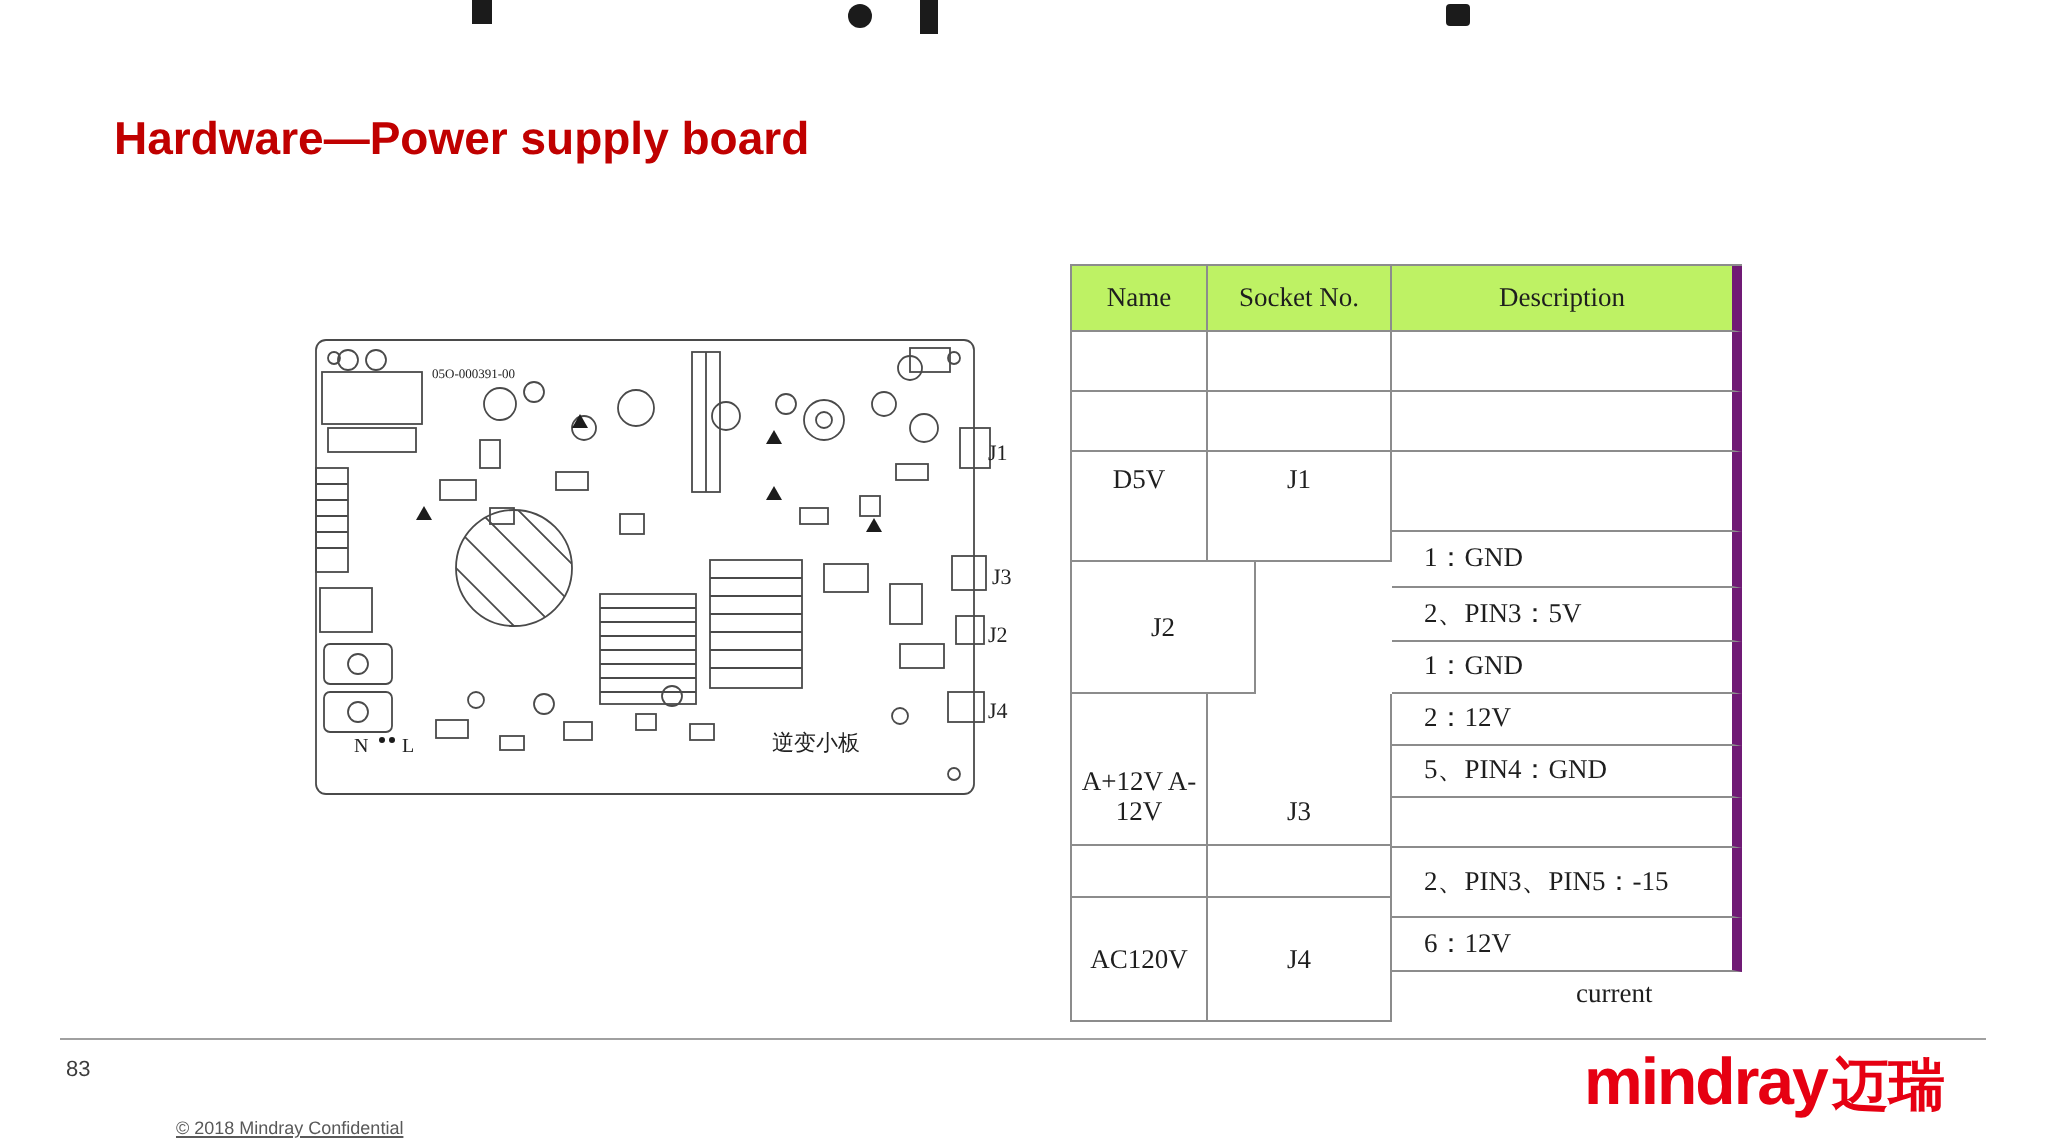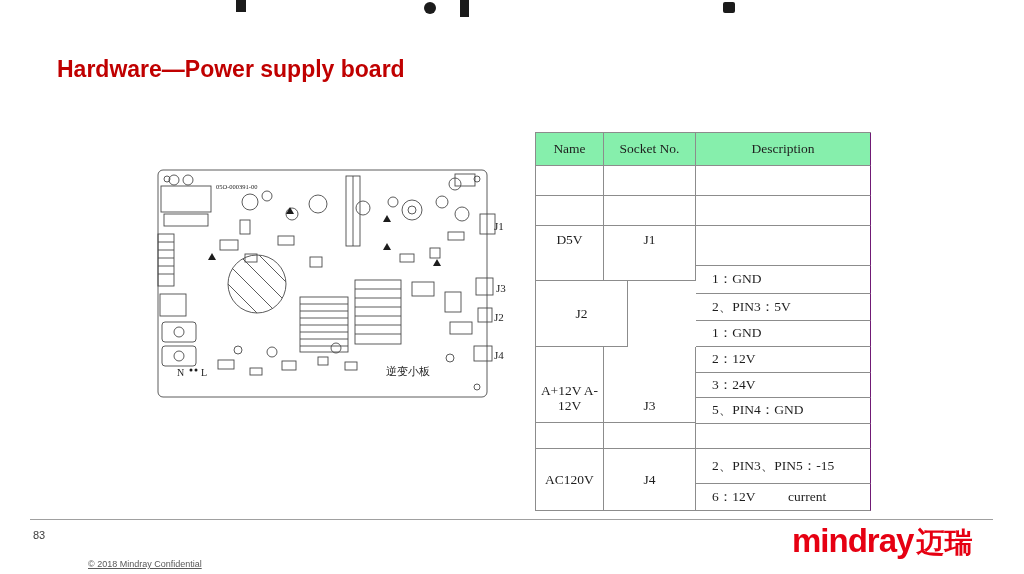--- a/index.html
+++ b/index.html
@@ -37,26 +37,26 @@
     border-right:1px solid #8c8c8c; border-bottom:1px solid #8c8c8c;
     display:flex; align-items:center; justify-content:center;
     text-align:center; white-space:pre-line; line-height:1.15; overflow:hidden;
   }
   .cell.name { width:68px; }
   .cell.socket { width:92px; }
   .lrow.v-top .cell { align-items:flex-start; padding-top:6px; }
   .lrow.v-bottom .cell { align-items:flex-end; padding-bottom:8px; }
   .desc-col { display:flex; flex-direction:column; width:175px; }
   .dcell {
-    border-right:1px solid #701a75; border-bottom:1px solid #8c8c8c;
+    border-right:5px solid #701a75; border-bottom:1px solid #8c8c8c;
     display:flex; align-items:center; padding-left:16px;
     white-space:nowrap; line-height:1.1;
   }
   .dcell.hdr { justify-content:center; padding-left:0; }
-  .hdr { background:#86efac; }
+  .hdr { background:#bef264; }
 
   .overflow-text {
     position:absolute; left:788px; top:489px;
     font-family:"Liberation Serif", serif; font-size:13.5px; color:#1e1e1e;
   }
 
   
   .footer-line { position:absolute; left:30px; top:519px; width:963px; height:0; border-top:1px solid #a0a0a0; }
   .page-number { position:absolute; left:33px; top:529px; font-size:11px; color:#3c3c3c; }
   .copyright  { position:absolute; left:88px; top:559px; font-size:9px; color:#595959;text-decoration:underline; }
@@ -206,21 +206,20 @@
     </div>
     <div class="desc-col">
       <div class="dcell hdr" style="height:33px">Description</div>
       <div class="dcell" style="height:30px"></div>
       <div class="dcell" style="height:30px"></div>
       <div class="dcell" style="height:40px"></div>
       <div class="dcell" style="height:28px">1：GND</div>
       <div class="dcell" style="height:27px">2、PIN3：5V</div>
       <div class="dcell" style="height:26px">1：GND</div>
       <div class="dcell" style="height:26px">2：12V</div>
-      <div class="dcell" style="height:25px">3：24V</div>
       <div class="dcell" style="height:26px">5、PIN4：GND</div>
       <div class="dcell" style="height:25px"></div>
       <div class="dcell" style="height:35px">2、PIN3、PIN5：-15</div>
       <div class="dcell" style="height:27px">6：12V</div>
     </div>
   </div>
 
   <div class="overflow-text">current</div>
 
   <div class="footer-line"></div>

